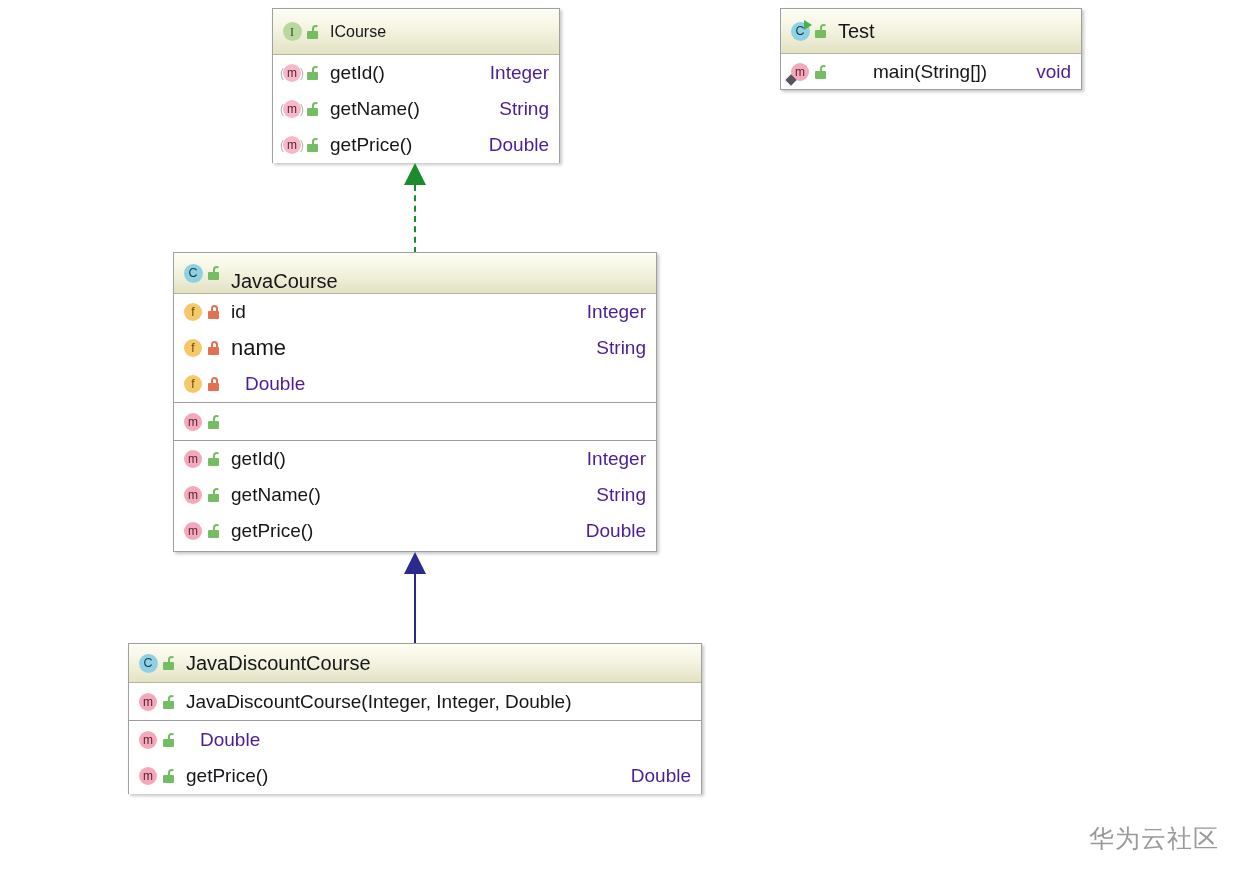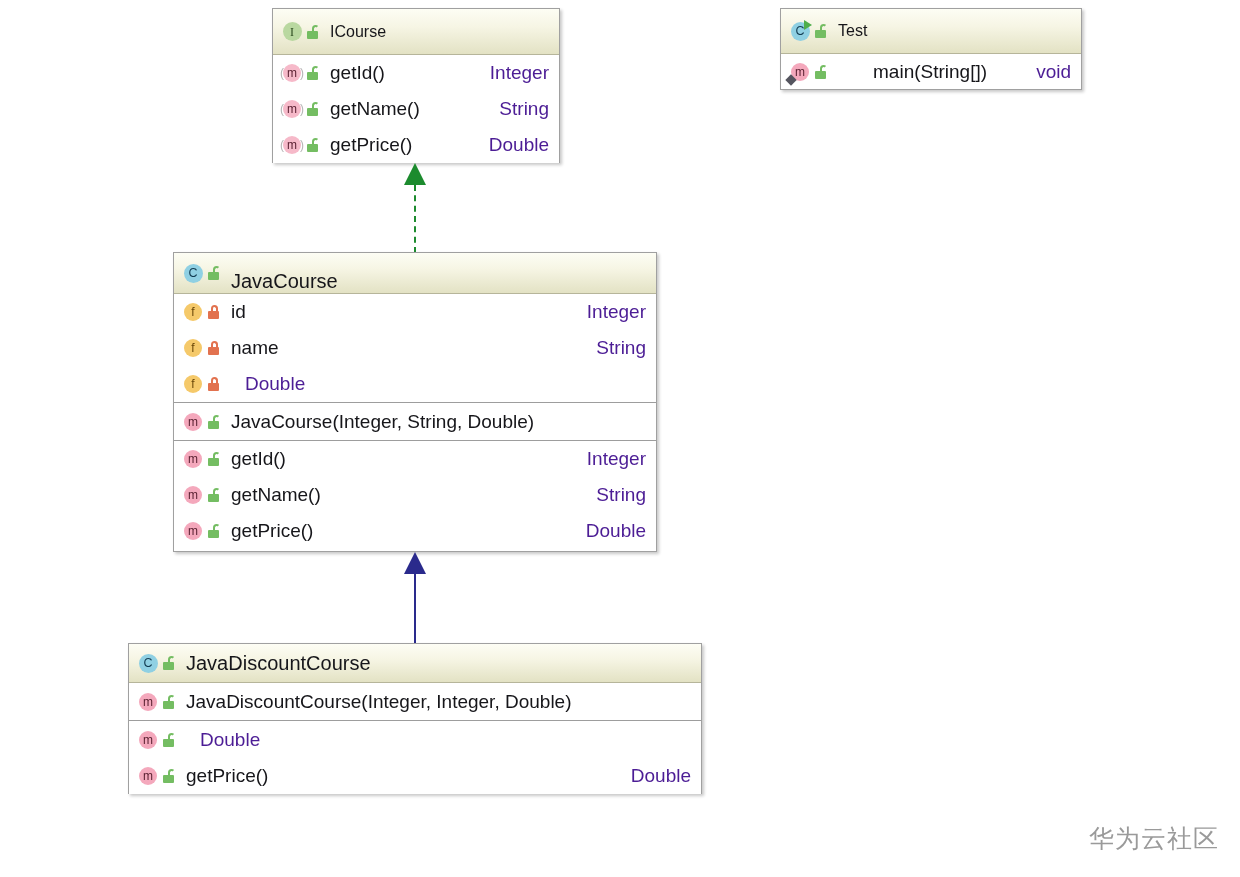--- a/index.html
+++ b/index.html
@@ -274,21 +274,21 @@
     <span class="icon kind-icon">
       <span class="circ circ-c">C</span>
         <span class="run-arrow"></span>
     </span>
     <span class="icon vis-icon">
       <span class="lock open lock-public">
           <span class="shackle"></span>
           <span class="body"></span>
         </span>
     </span>
-    <span class="title-text" style="font-size:16px;">Test</span>
+    <span class="title-text" style="font-size:20px;">Test</span>
   </div>
   <div class="uml-section">
     <div class="uml-row" style="height:35px;">
       <span class="icon kind-icon">
         <span class="circ circ-m">m</span>
           <span class="static-diamond"></span>
       </span>
       <span class="icon vis-icon">
         <span class="lock open lock-public">
             <span class="shackle"></span>
@@ -337,21 +337,21 @@
     <div class="uml-row" style="height:36px;">
       <span class="icon kind-icon">
           <span class="circ circ-f">f</span>
         </span>
       <span class="icon vis-icon">
         <span class="lock lock-private">
             <span class="shackle"></span>
             <span class="body"></span>
           </span>
       </span>
-      <span class="row-name" style="font-size:19px;">name</span>
+      <span class="row-name" style="font-size:22px;">name</span>
       <span class="row-type" style="font-size:19px;">String</span>
     </div>
     <div class="uml-row" style="height:36px;">
       <span class="icon kind-icon">
           <span class="circ circ-f">f</span>
         </span>
       <span class="icon vis-icon">
         <span class="lock lock-private">
             <span class="shackle"></span>
             <span class="body"></span>
@@ -365,21 +365,20 @@
     <div class="uml-row" style="height:37px;">
       <span class="icon kind-icon">
           <span class="circ circ-m">m</span>
         </span>
       <span class="icon vis-icon">
         <span class="lock open lock-public">
             <span class="shackle"></span>
             <span class="body"></span>
           </span>
       </span>
-      <span class="row-name" style="font-size:19px;">JavaCourse(Integer, String, Double)</span>
       <span class="row-type" style="font-size:19px;"></span>
     </div>
   </div>
 
   <div class="uml-section">
     <div class="uml-row" style="height:36px;">
       <span class="icon kind-icon">
           <span class="circ circ-m">m</span>
         </span>
       <span class="icon vis-icon">

